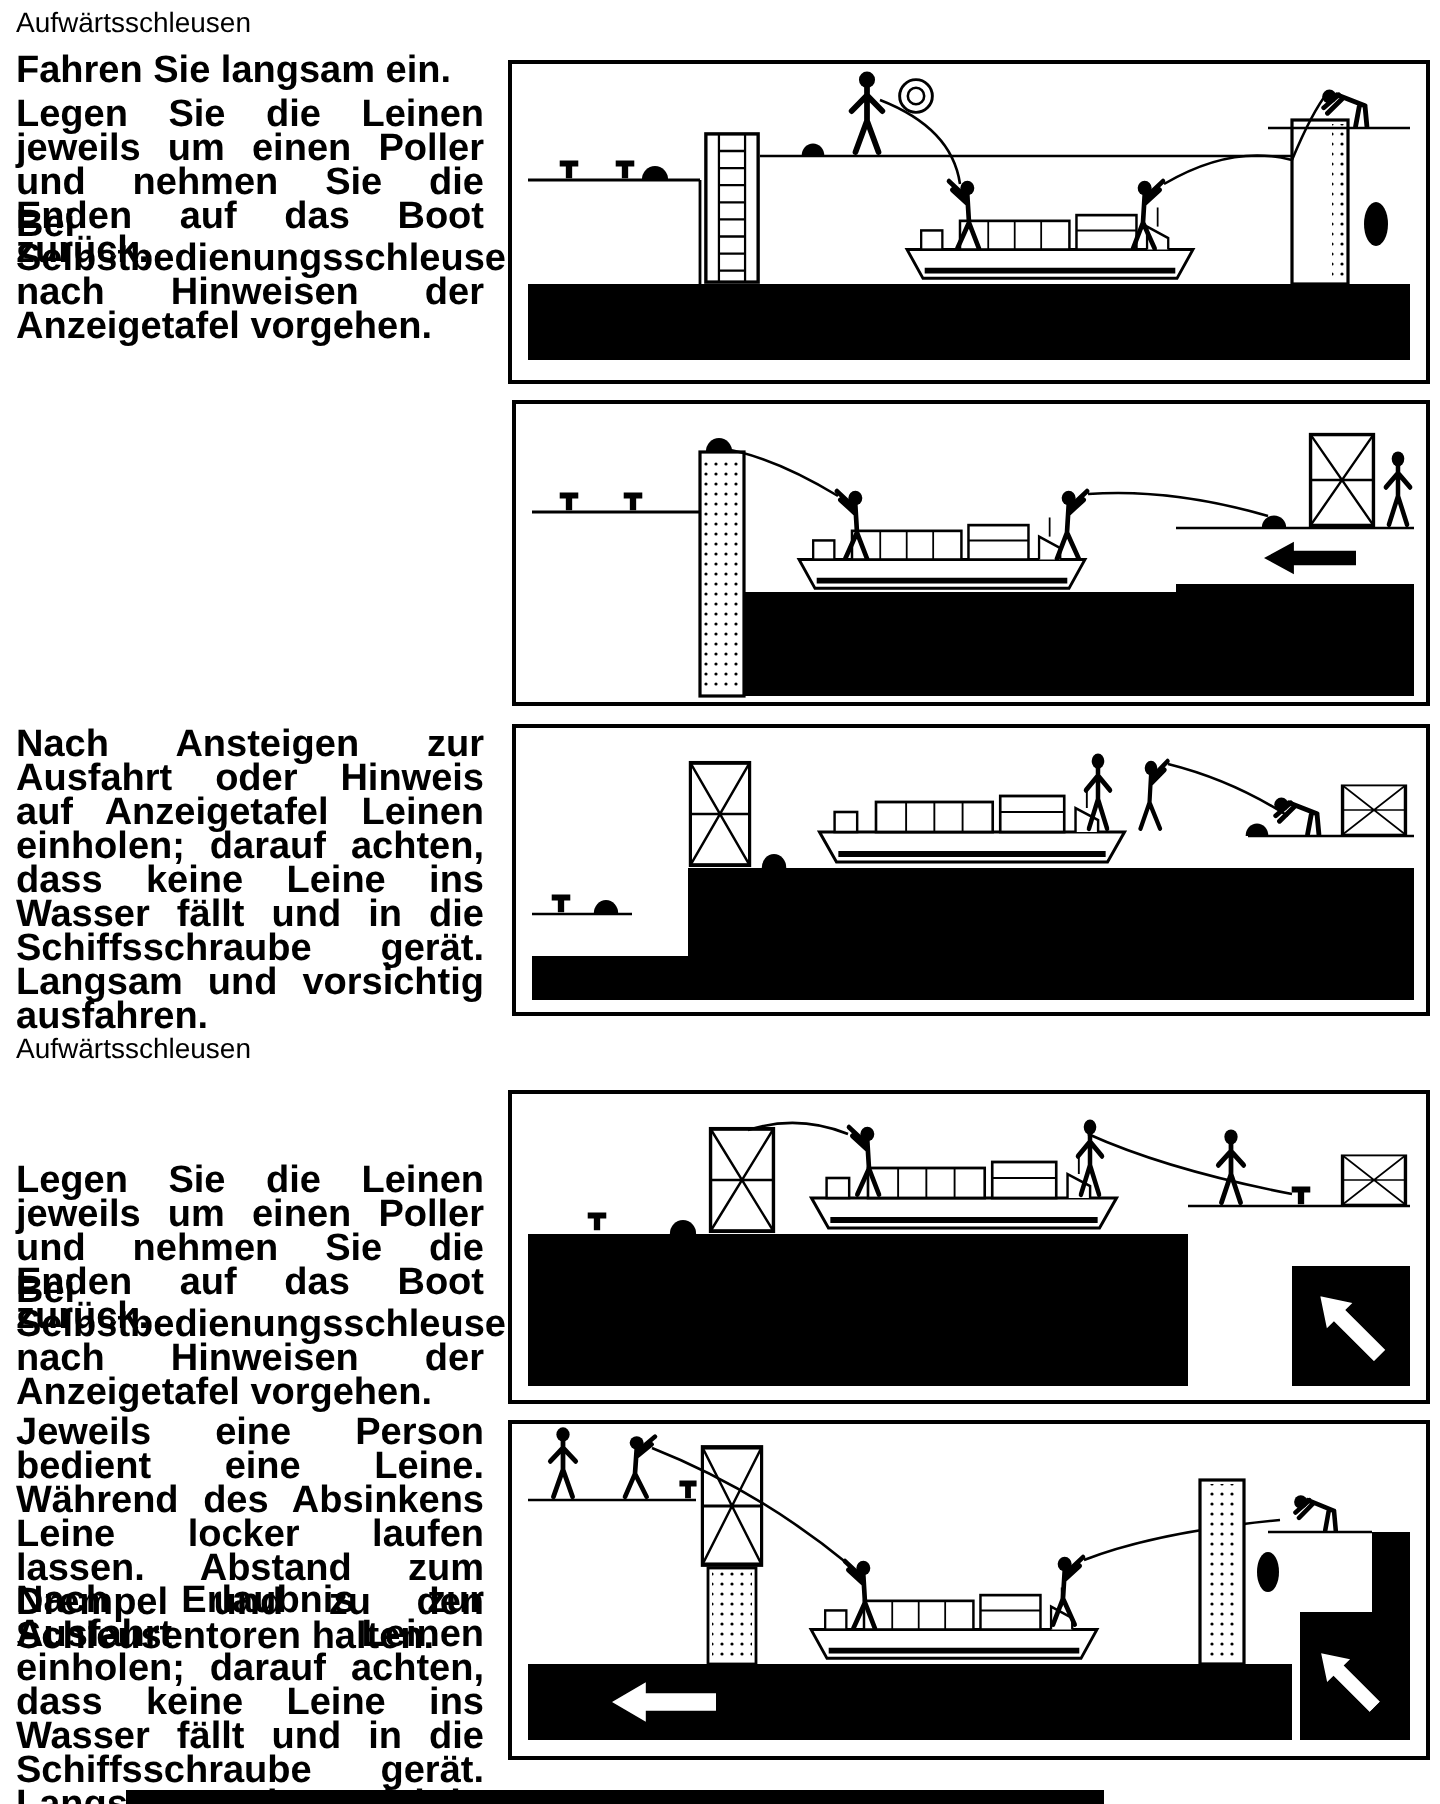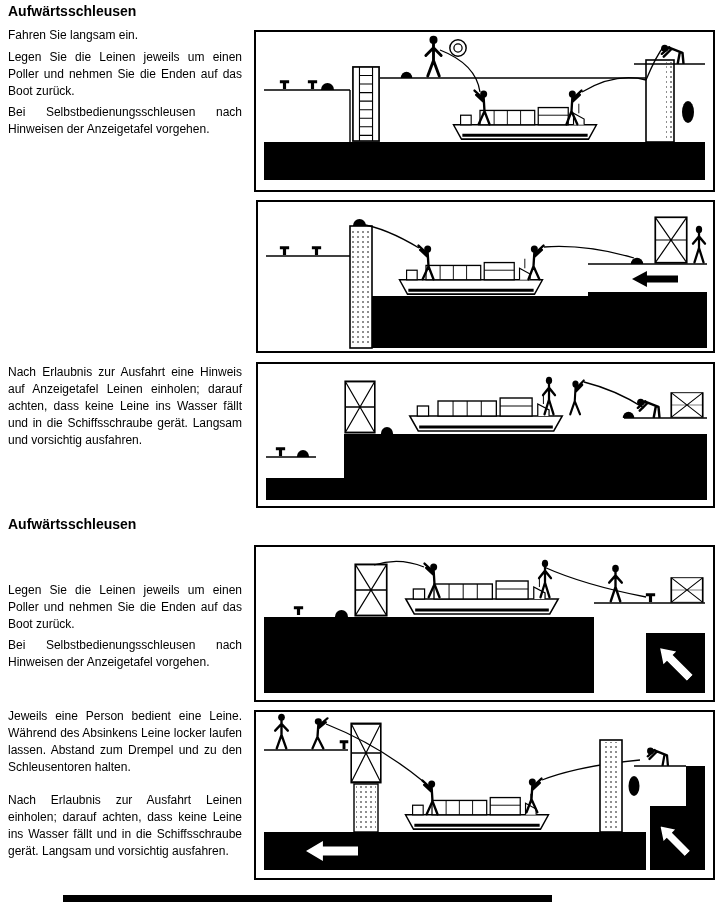--- a/index.html
+++ b/index.html
@@ -1,20 +1,20 @@
 <!DOCTYPE html>
 <html><head>
 <meta charset="utf-8">
 <style>
   html,body{margin:0;padding:0;background:#fff;}
   .page{position:relative;width:720px;height:902px;background:#fff;overflow:hidden;
         font-family:"Liberation Sans","DejaVu Sans",sans-serif;color:#000;}
-  .tb{position:absolute;left:8px;width:234px;font-size:12px;line-height:17px;
-      text-align:justify;}
-  .title{position:absolute;left:8px;font-size:14px;font-weight:700;line-height:17px;}
+  .tb{position:absolute;left:8px;width:234px;font-size:19px;line-height:17px;
+      text-align:justify;font-weight:bold;}
+  .title{position:absolute;left:8px;font-size:14px;font-weight:400;line-height:17px;}
   .fig{position:absolute;}
   .fig svg{display:block;width:100%;height:100%;}
   .cutbar{position:absolute;background:#000;}
 </style>
 </head>
 <body>
 
 <div class="page">
 
   <svg width="0" height="0" style="position:absolute" aria-hidden="true">
@@ -67,21 +67,21 @@
       <symbol id="sym-arrow-left" viewBox="0 0 40 20" preserveAspectRatio="none">
         <polygon points="0,10 13,1 13,6 40,6 40,14 13,14 13,19"></polygon>
       </symbol>
     </defs>
   </svg>
 
   <div class="title" style="top:3px">Aufwärtsschleusen</div>
   <p class="tb" style="top:27px;margin:0">Fahren Sie langsam ein.</p>
   <p class="tb" style="top:49px;margin:0">Legen Sie die Leinen jeweils um einen Poller und nehmen Sie die Enden auf das Boot zurück.</p>
   <p class="tb" style="top:104px;margin:0">Bei Selbstbedienungsschleusen nach Hinweisen der Anzeigetafel vorgehen.</p>
-  <p class="tb" style="top:364px;margin:0">Nach Erlaubnis zur Ausfahrt eine Hinweis auf Anzeigetafel Leinen einholen; darauf achten, dass keine Leine ins Wasser fällt und in die Schiffsschraube gerät. Langsam und vorsichtig ausfahren.</p>
+  <p class="tb" style="top:364px;margin:0">Nach Ansteigen zur Ausfahrt oder Hinweis auf Anzeigetafel Leinen einholen; darauf achten, dass keine Leine ins Wasser fällt und in die Schiffsschraube gerät. Langsam und vorsichtig ausfahren.</p>
 
   <div class="title" style="top:516px">Aufwärtsschleusen</div>
   <p class="tb" style="top:582px;margin:0">Legen Sie die Leinen jeweils um einen Poller und nehmen Sie die Enden auf das Boot zurück.</p>
   <p class="tb" style="top:637px;margin:0">Bei Selbstbedienungsschleusen nach Hinweisen der Anzeigetafel vorgehen.</p>
   <p class="tb" style="top:708px;margin:0">Jeweils eine Person bedient eine Leine. Während des Absinkens Leine locker laufen lassen. Abstand zum Drempel und zu den Schleusentoren halten.</p>
   <p class="tb" style="top:792px;margin:0">Nach Erlaubnis zur Ausfahrt Leinen einholen; darauf achten, dass keine Leine ins Wasser fällt und in die Schiffsschraube gerät. Langsam und vorsichtig ausfahren.</p>
 
   <figure class="fig" style="left:254px;top:30px;width:461px;height:162px;margin:0">
     <svg viewBox="0 0 461 162">
       <rect x="1" y="1" width="459" height="160" fill="#fff" stroke="#000" stroke-width="2"></rect>

